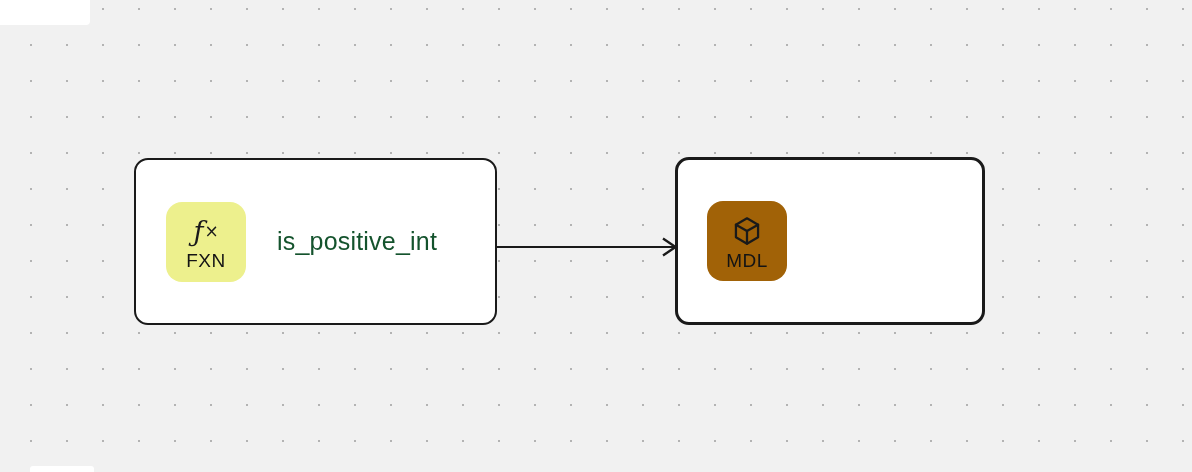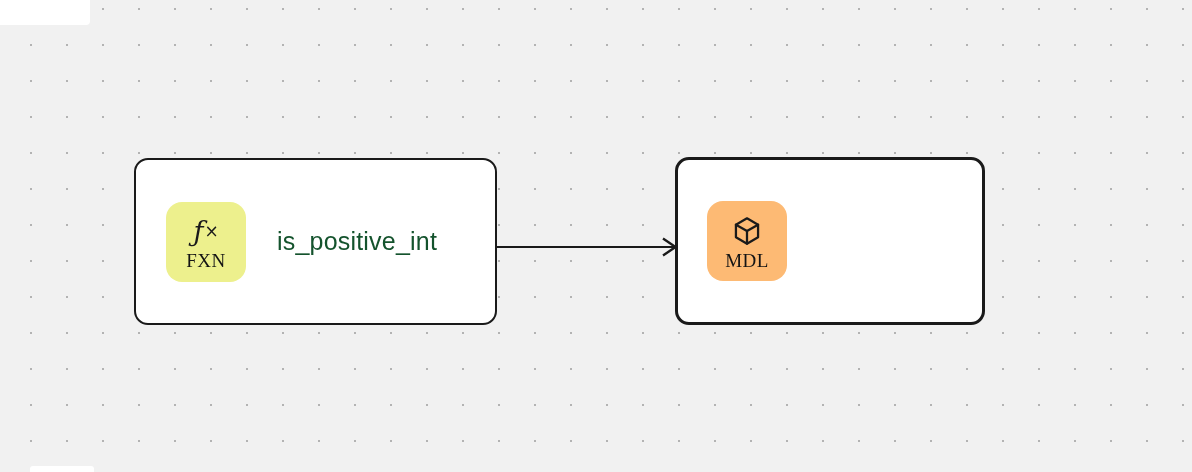--- a/index.html
+++ b/index.html
@@ -88,21 +88,21 @@
     color: #1a1a1a;
   }
   .fx-small {
     font-size: 17px;
     line-height: 1;
     color: #1a1a1a;
     margin-left: 1px;
     font-family: "DejaVu Sans", sans-serif;
   }
   .badge-code {
-    font-family: Liberation Serif, serif;
+    font-family: Liberation Sans, sans-serif;
     font-size: 19px;
     font-weight: 500;
     color: #141414;
     line-height: 1;
     letter-spacing: 0.5px;
   }
 
   .node-label {
     font-size: 25px;
     font-weight: 500;
@@ -133,21 +133,21 @@
       <div class="badge-glyph">
         <span class="fx-main">ƒ</span>
           <span class="fx-small">×</span>
       </div>
       <div class="badge-code">FXN</div>
     </div>
     <div class="node-label">is_positive_int</div>
   </div>
 
   <div class="node node-model">
-    <div class="badge" style="background-color: #fdba74;">
+    <div class="badge" style="background-color: #a16207;">
       <div class="badge-glyph">
         <svg class="cube-svg" width="32" height="32" viewBox="0 0 24 24" fill="none" stroke="#1a1a1a" stroke-width="1.7" stroke-linejoin="round" stroke-linecap="round">
           <path d="M12 2.5 L20.3 7.25 L20.3 16.75 L12 21.5 L3.7 16.75 L3.7 7.25 Z"></path>
           <path d="M3.7 7.25 L12 12 L20.3 7.25"></path>
           <path d="M12 12 L12 21.5"></path>
         </svg>
       </div>
       <div class="badge-code">MDL</div>
     </div>
   </div>

